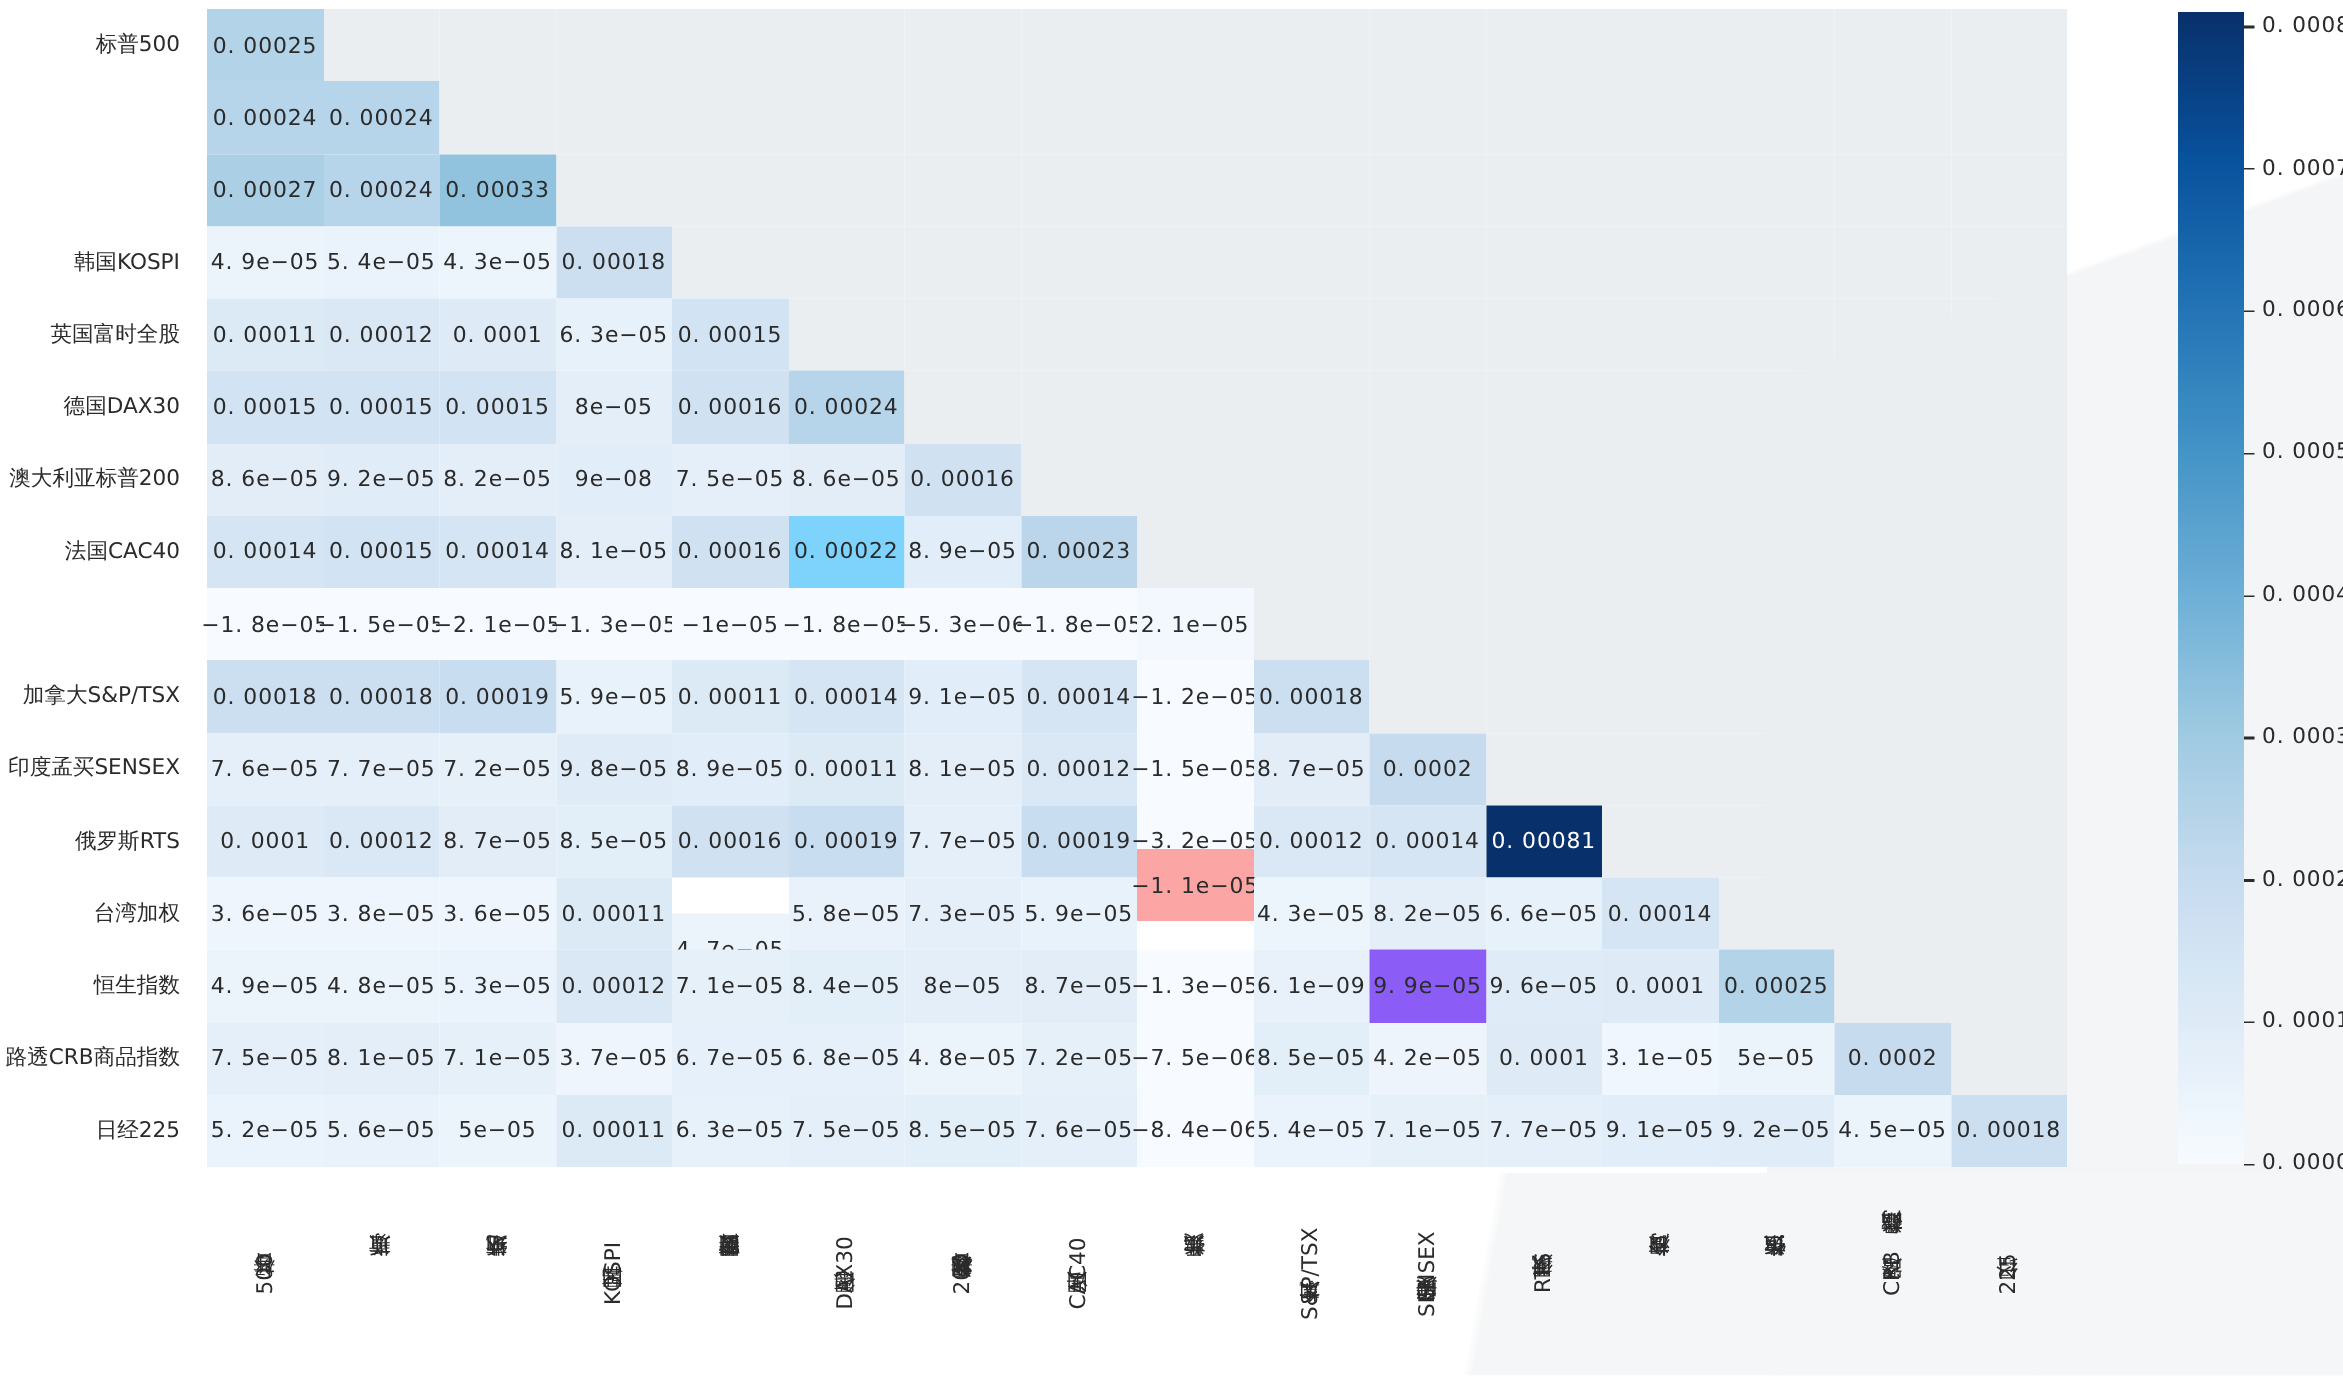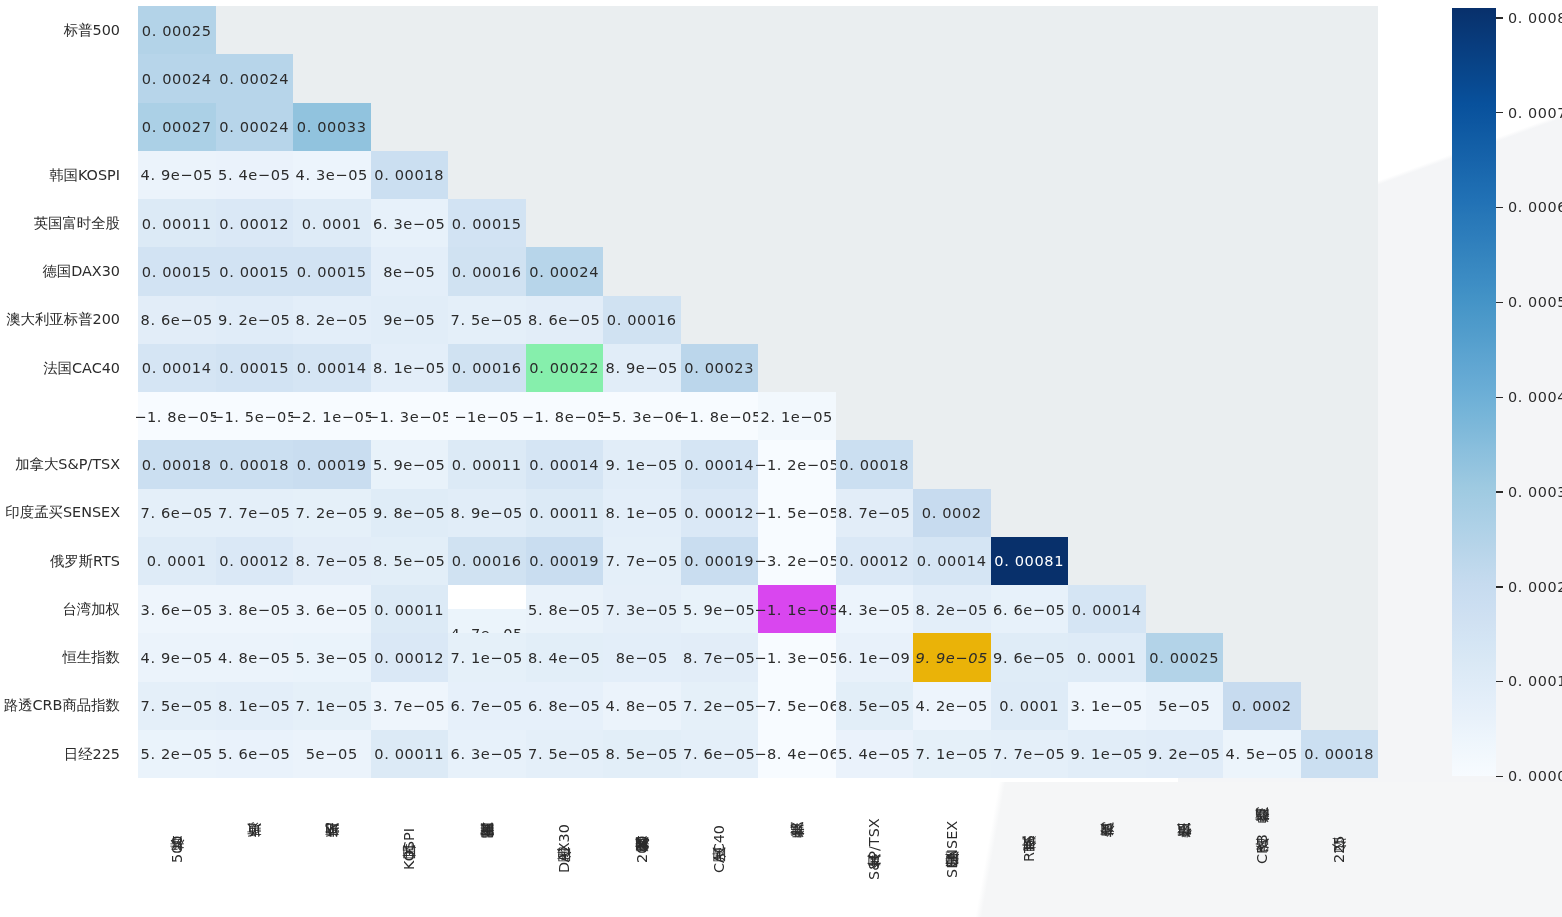--- a/index.html
+++ b/index.html
@@ -239,39 +239,39 @@
       <div class="cell masked" style="left: 697.5px; top: 241.25px; width: 77.5px; height: 48.25px;"></div>
       <div class="cell masked" style="left: 775px; top: 241.25px; width: 77.5px; height: 48.25px;"></div>
       <div class="cell masked" style="left: 852.5px; top: 241.25px; width: 77.5px; height: 48.25px;"></div>
       <div class="cell masked" style="left: 930px; top: 241.25px; width: 77.5px; height: 48.25px;"></div>
       <div class="cell masked" style="left: 1007.5px; top: 241.25px; width: 77.5px; height: 48.25px;"></div>
       <div class="cell masked" style="left: 1085px; top: 241.25px; width: 77.5px; height: 48.25px;"></div>
       <div class="cell masked" style="left: 1162.5px; top: 241.25px; width: 77.5px; height: 48.25px;"></div>
       <div class="cell" title="澳大利亚标普200 / 标普500" style="left: 0px; top: 289.5px; width: 77.5px; height: 48.25px; background: rgb(226, 237, 248);">8. 6e−05</div>
       <div class="cell" title="澳大利亚标普200 / 道琼斯" style="left: 77.5px; top: 289.5px; width: 77.5px; height: 48.25px; background: rgb(224, 236, 248);">9. 2e−05</div>
       <div class="cell" title="澳大利亚标普200 / 纳斯达克" style="left: 155px; top: 289.5px; width: 77.5px; height: 48.25px; background: rgb(227, 238, 249);">8. 2e−05</div>
-      <div class="cell" title="澳大利亚标普200 / 韩国KOSPI" style="left: 232.5px; top: 289.5px; width: 77.5px; height: 48.25px; background: rgb(225, 237, 248);">9e−05</div>
+      <div class="cell" title="澳大利亚标普200 / 韩国KOSPI" style="left: 232.5px; top: 289.5px; width: 77.5px; height: 48.25px; background: rgb(225, 237, 248);">9e−08</div>
       <div class="cell" title="澳大利亚标普200 / 英国富时全股" style="left: 310px; top: 289.5px; width: 77.5px; height: 48.25px; background: rgb(228, 239, 249);">7. 5e−05</div>
       <div class="cell" title="澳大利亚标普200 / 德国DAX30" style="left: 387.5px; top: 289.5px; width: 77.5px; height: 48.25px; background: rgb(226, 237, 248);">8. 6e−05</div>
       <div class="cell" title="澳大利亚标普200 / 澳大利亚标普200" style="left: 465px; top: 289.5px; width: 77.5px; height: 48.25px; background: rgb(208, 226, 242);">0. 00016</div>
       <div class="cell masked" style="left: 542.5px; top: 289.5px; width: 77.5px; height: 48.25px;"></div>
       <div class="cell masked" style="left: 620px; top: 289.5px; width: 77.5px; height: 48.25px;"></div>
       <div class="cell masked" style="left: 697.5px; top: 289.5px; width: 77.5px; height: 48.25px;"></div>
       <div class="cell masked" style="left: 775px; top: 289.5px; width: 77.5px; height: 48.25px;"></div>
       <div class="cell masked" style="left: 852.5px; top: 289.5px; width: 77.5px; height: 48.25px;"></div>
       <div class="cell masked" style="left: 930px; top: 289.5px; width: 77.5px; height: 48.25px;"></div>
       <div class="cell masked" style="left: 1007.5px; top: 289.5px; width: 77.5px; height: 48.25px;"></div>
       <div class="cell masked" style="left: 1085px; top: 289.5px; width: 77.5px; height: 48.25px;"></div>
       <div class="cell masked" style="left: 1162.5px; top: 289.5px; width: 77.5px; height: 48.25px;"></div>
       <div class="cell" title="法国CAC40 / 标普500" style="left: 0px; top: 337.75px; width: 77.5px; height: 48.25px; background: rgb(213, 229, 244);">0. 00014</div>
       <div class="cell" title="法国CAC40 / 道琼斯" style="left: 77.5px; top: 337.75px; width: 77.5px; height: 48.25px; background: rgb(210, 227, 243);">0. 00015</div>
       <div class="cell" title="法国CAC40 / 纳斯达克" style="left: 155px; top: 337.75px; width: 77.5px; height: 48.25px; background: rgb(213, 229, 244);">0. 00014</div>
       <div class="cell" title="法国CAC40 / 韩国KOSPI" style="left: 232.5px; top: 337.75px; width: 77.5px; height: 48.25px; background: rgb(227, 238, 249);">8. 1e−05</div>
       <div class="cell" title="法国CAC40 / 英国富时全股" style="left: 310px; top: 337.75px; width: 77.5px; height: 48.25px; background: rgb(208, 226, 242);">0. 00016</div>
-      <div class="cell" title="法国CAC40 / 德国DAX30" style="left: 387.5px; top: 337.75px; width: 77.5px; height: 48.25px; background: #86efac;">0. 00022</div>
+      <div class="cell" title="法国CAC40 / 德国DAX30" style="left: 387.5px; top: 337.75px; width: 77.5px; height: 48.25px; background: #7dd3fc;">0. 00022</div>
       <div class="cell" title="法国CAC40 / 澳大利亚标普200" style="left: 465px; top: 337.75px; width: 77.5px; height: 48.25px; background: rgb(225, 237, 248);">8. 9e−05</div>
       <div class="cell" title="法国CAC40 / 法国CAC40" style="left: 542.5px; top: 337.75px; width: 77.5px; height: 48.25px; background: rgb(187, 214, 235);">0. 00023</div>
       <div class="cell masked" style="left: 620px; top: 337.75px; width: 77.5px; height: 48.25px;"></div>
       <div class="cell masked" style="left: 697.5px; top: 337.75px; width: 77.5px; height: 48.25px;"></div>
       <div class="cell masked" style="left: 775px; top: 337.75px; width: 77.5px; height: 48.25px;"></div>
       <div class="cell masked" style="left: 852.5px; top: 337.75px; width: 77.5px; height: 48.25px;"></div>
       <div class="cell masked" style="left: 930px; top: 337.75px; width: 77.5px; height: 48.25px;"></div>
       <div class="cell masked" style="left: 1007.5px; top: 337.75px; width: 77.5px; height: 48.25px;"></div>
       <div class="cell masked" style="left: 1085px; top: 337.75px; width: 77.5px; height: 48.25px;"></div>
       <div class="cell masked" style="left: 1162.5px; top: 337.75px; width: 77.5px; height: 48.25px;"></div>
@@ -340,39 +340,39 @@
       <div class="cell masked" style="left: 1085px; top: 530.75px; width: 77.5px; height: 48.25px;"></div>
       <div class="cell masked" style="left: 1162.5px; top: 530.75px; width: 77.5px; height: 48.25px;"></div>
       <div class="cell" title="台湾加权 / 标普500" style="left: 0px; top: 579px; width: 77.5px; height: 48.25px; background: rgb(238, 245, 252);">3. 6e−05</div>
       <div class="cell" title="台湾加权 / 道琼斯" style="left: 77.5px; top: 579px; width: 77.5px; height: 48.25px; background: rgb(238, 245, 252);">3. 8e−05</div>
       <div class="cell" title="台湾加权 / 纳斯达克" style="left: 155px; top: 579px; width: 77.5px; height: 48.25px; background: rgb(238, 245, 252);">3. 6e−05</div>
       <div class="cell" title="台湾加权 / 韩国KOSPI" style="left: 232.5px; top: 579px; width: 77.5px; height: 48.25px; background: rgb(220, 234, 246);">0. 00011</div>
       <div class="cell" title="台湾加权 / 英国富时全股" style="left: 310px; top: 579px; width: 77.5px; height: 48.25px; background: rgb(235, 244, 251); margin-top: 24px;">4. 7e−05</div>
       <div class="cell" title="台湾加权 / 德国DAX30" style="left: 387.5px; top: 579px; width: 77.5px; height: 48.25px; background: rgb(233, 242, 250);">5. 8e−05</div>
       <div class="cell" title="台湾加权 / 澳大利亚标普200" style="left: 465px; top: 579px; width: 77.5px; height: 48.25px; background: rgb(229, 239, 249);">7. 3e−05</div>
       <div class="cell" title="台湾加权 / 法国CAC40" style="left: 542.5px; top: 579px; width: 77.5px; height: 48.25px; background: rgb(232, 242, 250);">5. 9e−05</div>
-      <div class="cell" title="台湾加权 / 美元指数" style="left: 620px; top: 579px; width: 77.5px; height: 48.25px; background: #d946ef;">−1. 1e−05</div>
+      <div class="cell" title="台湾加权 / 美元指数" style="left: 620px; top: 560px; width: 77.5px; height: 48.25px; background: #fca5a5;">−1. 1e−05</div>
       <div class="cell" title="台湾加权 / 加拿大S&amp;P/TSX" style="left: 697.5px; top: 579px; width: 77.5px; height: 48.25px; background: rgb(236, 244, 252);">4. 3e−05</div>
       <div class="cell" title="台湾加权 / 印度孟买SENSEX" style="left: 775px; top: 579px; width: 77.5px; height: 48.25px; background: rgb(227, 238, 249);">8. 2e−05</div>
       <div class="cell" title="台湾加权 / 俄罗斯RTS" style="left: 852.5px; top: 579px; width: 77.5px; height: 48.25px; background: rgb(231, 241, 250);">6. 6e−05</div>
       <div class="cell" title="台湾加权 / 台湾加权" style="left: 930px; top: 579px; width: 77.5px; height: 48.25px; background: rgb(213, 229, 244);">0. 00014</div>
       <div class="cell masked" style="left: 1007.5px; top: 579px; width: 77.5px; height: 48.25px;"></div>
       <div class="cell masked" style="left: 1085px; top: 579px; width: 77.5px; height: 48.25px;"></div>
       <div class="cell masked" style="left: 1162.5px; top: 579px; width: 77.5px; height: 48.25px;"></div>
       <div class="cell" title="恒生指数 / 标普500" style="left: 0px; top: 627.25px; width: 77.5px; height: 48.25px; background: rgb(235, 243, 251);">4. 9e−05</div>
       <div class="cell" title="恒生指数 / 道琼斯" style="left: 77.5px; top: 627.25px; width: 77.5px; height: 48.25px; background: rgb(235, 243, 251);">4. 8e−05</div>
       <div class="cell" title="恒生指数 / 纳斯达克" style="left: 155px; top: 627.25px; width: 77.5px; height: 48.25px; background: rgb(234, 243, 251);">5. 3e−05</div>
       <div class="cell" title="恒生指数 / 韩国KOSPI" style="left: 232.5px; top: 627.25px; width: 77.5px; height: 48.25px; background: rgb(218, 232, 246);">0. 00012</div>
       <div class="cell" title="恒生指数 / 英国富时全股" style="left: 310px; top: 627.25px; width: 77.5px; height: 48.25px; background: rgb(229, 240, 249);">7. 1e−05</div>
       <div class="cell" title="恒生指数 / 德国DAX30" style="left: 387.5px; top: 627.25px; width: 77.5px; height: 48.25px; background: rgb(226, 238, 248);">8. 4e−05</div>
       <div class="cell" title="恒生指数 / 澳大利亚标普200" style="left: 465px; top: 627.25px; width: 77.5px; height: 48.25px; background: rgb(227, 238, 249);">8e−05</div>
       <div class="cell" title="恒生指数 / 法国CAC40" style="left: 542.5px; top: 627.25px; width: 77.5px; height: 48.25px; background: rgb(226, 237, 248);">8. 7e−05</div>
       <div class="cell" title="恒生指数 / 美元指数" style="left: 620px; top: 627.25px; width: 77.5px; height: 48.25px; background: rgb(247, 251, 255);">−1. 3e−05</div>
       <div class="cell" title="恒生指数 / 加拿大S&amp;P/TSX" style="left: 697.5px; top: 627.25px; width: 77.5px; height: 48.25px; background: rgb(232, 241, 250);">6. 1e−09</div>
-      <div class="cell" title="恒生指数 / 印度孟买SENSEX" style="left: 775px; top: 627.25px; width: 77.5px; height: 48.25px; background: #eab308; font-style: italic;">9. 9e−05</div>
+      <div class="cell" title="恒生指数 / 印度孟买SENSEX" style="left: 775px; top: 627.25px; width: 77.5px; height: 48.25px; background: #8b5cf6;">9. 9e−05</div>
       <div class="cell" title="恒生指数 / 俄罗斯RTS" style="left: 852.5px; top: 627.25px; width: 77.5px; height: 48.25px; background: rgb(223, 236, 247);">9. 6e−05</div>
       <div class="cell" title="恒生指数 / 台湾加权" style="left: 930px; top: 627.25px; width: 77.5px; height: 48.25px; background: rgb(222, 235, 247);">0. 0001</div>
       <div class="cell" title="恒生指数 / 恒生指数" style="left: 1007.5px; top: 627.25px; width: 77.5px; height: 48.25px; background: rgb(179, 211, 232);">0. 00025</div>
       <div class="cell masked" style="left: 1085px; top: 627.25px; width: 77.5px; height: 48.25px;"></div>
       <div class="cell masked" style="left: 1162.5px; top: 627.25px; width: 77.5px; height: 48.25px;"></div>
       <div class="cell" title="路透CRB商品指数 / 标普500" style="left: 0px; top: 675.5px; width: 77.5px; height: 48.25px; background: rgb(228, 239, 249);">7. 5e−05</div>
       <div class="cell" title="路透CRB商品指数 / 道琼斯" style="left: 77.5px; top: 675.5px; width: 77.5px; height: 48.25px; background: rgb(227, 238, 249);">8. 1e−05</div>
       <div class="cell" title="路透CRB商品指数 / 纳斯达克" style="left: 155px; top: 675.5px; width: 77.5px; height: 48.25px; background: rgb(229, 240, 249);">7. 1e−05</div>
       <div class="cell" title="路透CRB商品指数 / 韩国KOSPI" style="left: 232.5px; top: 675.5px; width: 77.5px; height: 48.25px; background: rgb(238, 245, 252);">3. 7e−05</div>
       <div class="cell" title="路透CRB商品指数 / 英国富时全股" style="left: 310px; top: 675.5px; width: 77.5px; height: 48.25px; background: rgb(230, 240, 250);">6. 7e−05</div>

